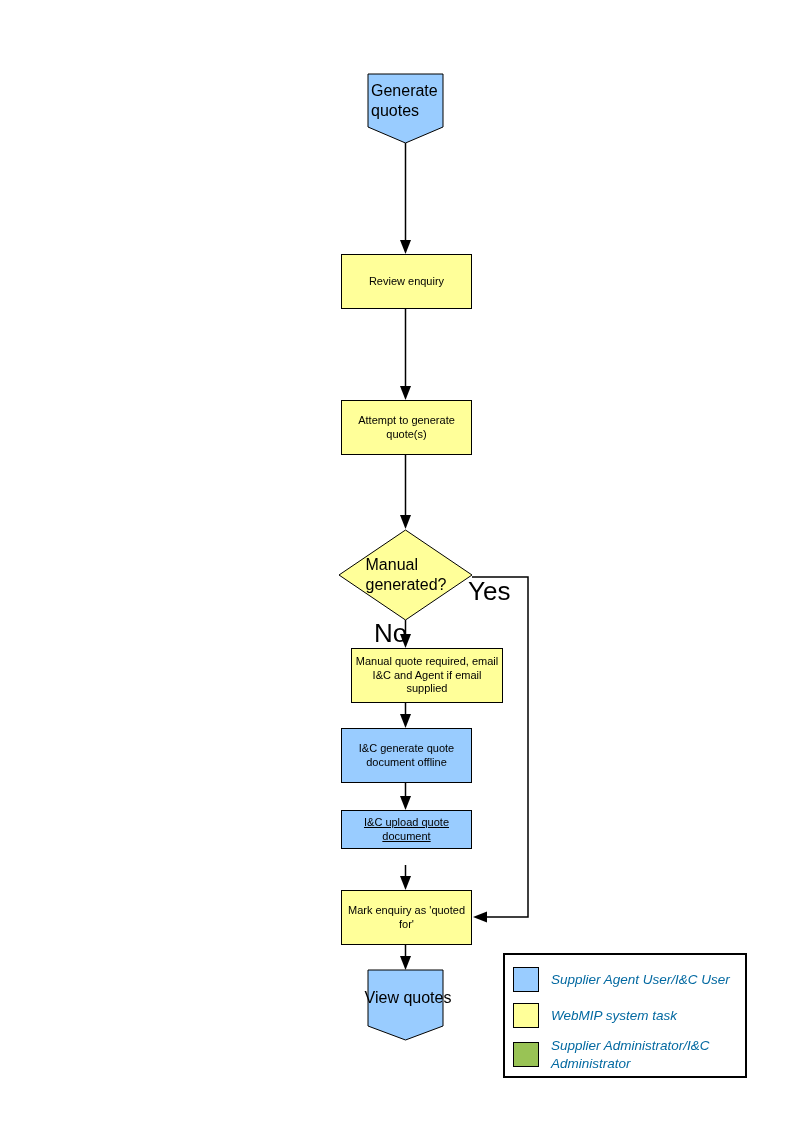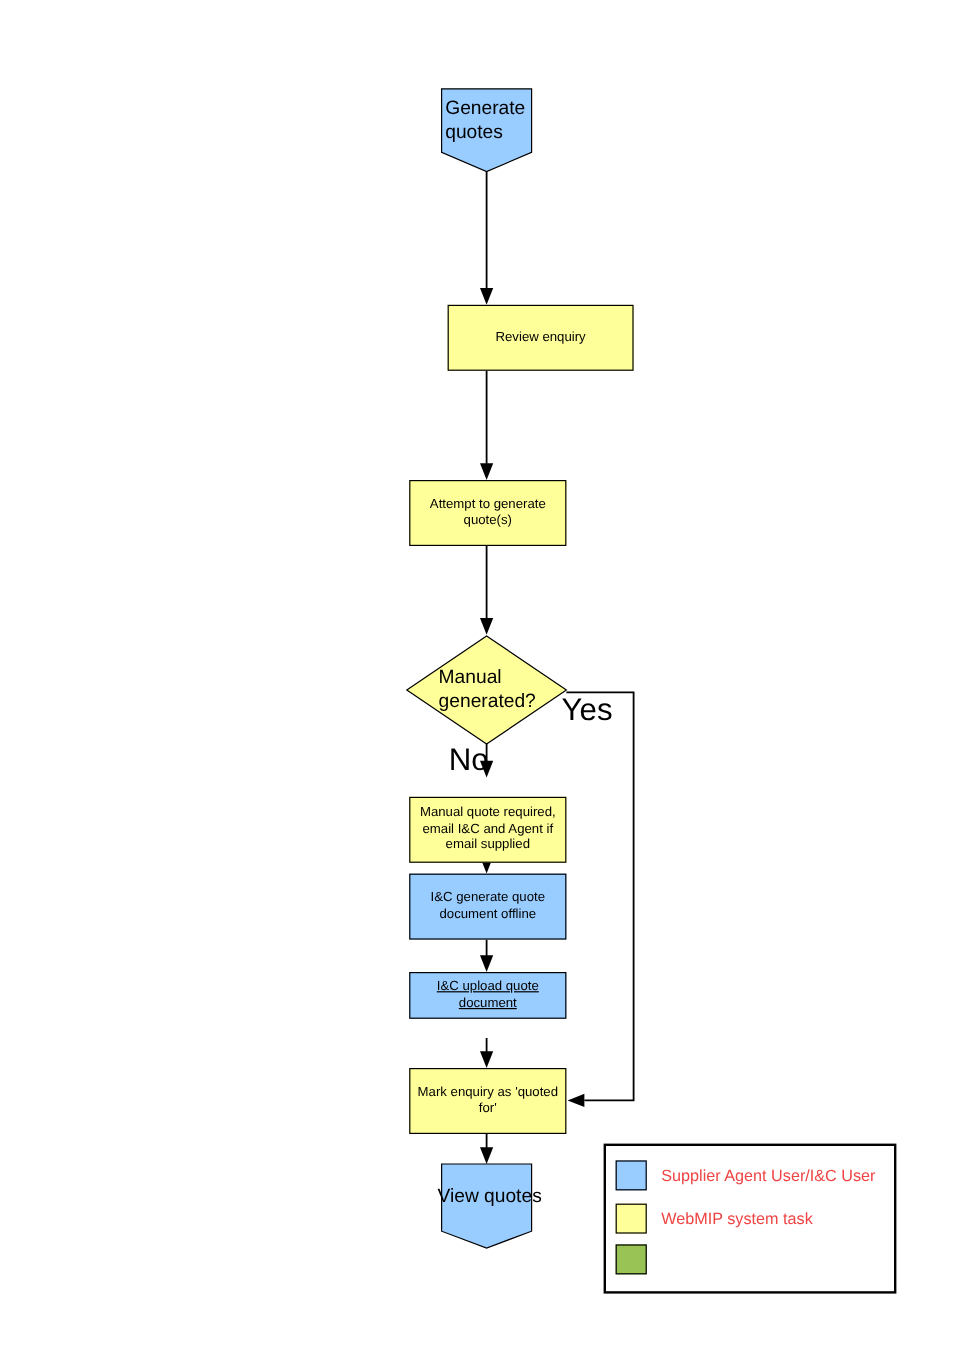--- a/index.html
+++ b/index.html
@@ -49,22 +49,23 @@
     width:26px;height:25px;
     box-sizing:border-box;
     border:1px solid #000;
     flex:0 0 auto;
     margin-right:12px;
   }
   .sw-blue{background:#99CCFF;}
   .sw-yellow{background:#FFFF99;}
   .sw-green{background:#99C355;}
   .legend-label{
-    font-size:13.5px;line-height:1.3;color:#ef4444;
+    font-size:13.5px;line-height:1.3;color:#0369a1;
     width:195px;
+    font-style:italic;
   }
 </style>
 </head>
 <body>
 
 <div id="page">
 
   <svg id="shapes" viewBox="0 0 794 1123">
 
     <polygon points="368,74 443,74 443,127 405.5,143 368,127" fill="#99CCFF" stroke="#000" stroke-width="1"></polygon>
@@ -95,44 +96,45 @@
       <polygon points="400,876 411,876 405.5,890"></polygon>
       <polygon points="400,956 411,956 405.5,970"></polygon>
       <polygon points="487,911.5 487,922.5 473,917"></polygon>
     </g>
   </svg>
 
   <div class="node-text" style="left:371px;top:78px;width:70px;height:46px;">Generate quotes</div>
 
   <div class="node-text" style="left:368px;top:975px;width:80px;height:46px;white-space:nowrap;">View quotes</div>
 
-  <div class="box yellow" style="left:341px;top:254px;width:155px;height:55px;margin-left:32px;">Review enquiry</div>
+  <div class="box yellow" style="left:341px;top:254px;width:131px;height:55px;">Review enquiry</div>
 
   <div class="box yellow" style="left:341px;top:400px;width:131px;height:55px;">Attempt to generate quote(s)</div>
 
   <div class="node-text" style="left:366px;top:553px;width:80px;height:44px;">Manual generated?</div>
 
   <div class="branch-label" style="left:468px;top:578px;">Yes</div>
   <div class="branch-label" style="left:374px;top:620px;">No</div>
 
-  <div class="box yellow" style="left:341px;top:648px;width:131px;height:55px;margin-top:16px;">Manual quote required, email I&amp;C and Agent if email supplied</div>
+  <div class="box yellow" style="left:351px;top:648px;width:152px;height:55px;">Manual quote required, email I&amp;C and Agent if email supplied</div>
 
   <div class="box blue" style="left:341px;top:728px;width:131px;height:55px;">I&amp;C generate quote document offline</div>
 
   <div class="box blue" style="left:341px;top:810px;width:131px;height:39px;text-decoration:underline;">I&amp;C upload quote document</div>
 
   <div class="box yellow" style="left:341px;top:890px;width:131px;height:55px;padding:16px 0;">Mark enquiry as 'quoted for'</div>
 
   <div id="legend">
     <div class="legend-row" style="top:12px;">
       <div class="legend-swatch sw-blue"></div>
       <div class="legend-label">Supplier Agent User/I&amp;C User</div>
     </div>
     <div class="legend-row" style="top:48px;">
       <div class="legend-swatch sw-yellow"></div>
       <div class="legend-label">WebMIP system task</div>
     </div>
     <div class="legend-row" style="top:82px;">
       <div class="legend-swatch sw-green"></div>
+      <div class="legend-label">Supplier Administrator/I&amp;C Administrator</div>
     </div>
   </div>
 
 </div>
 
 </body></html>

